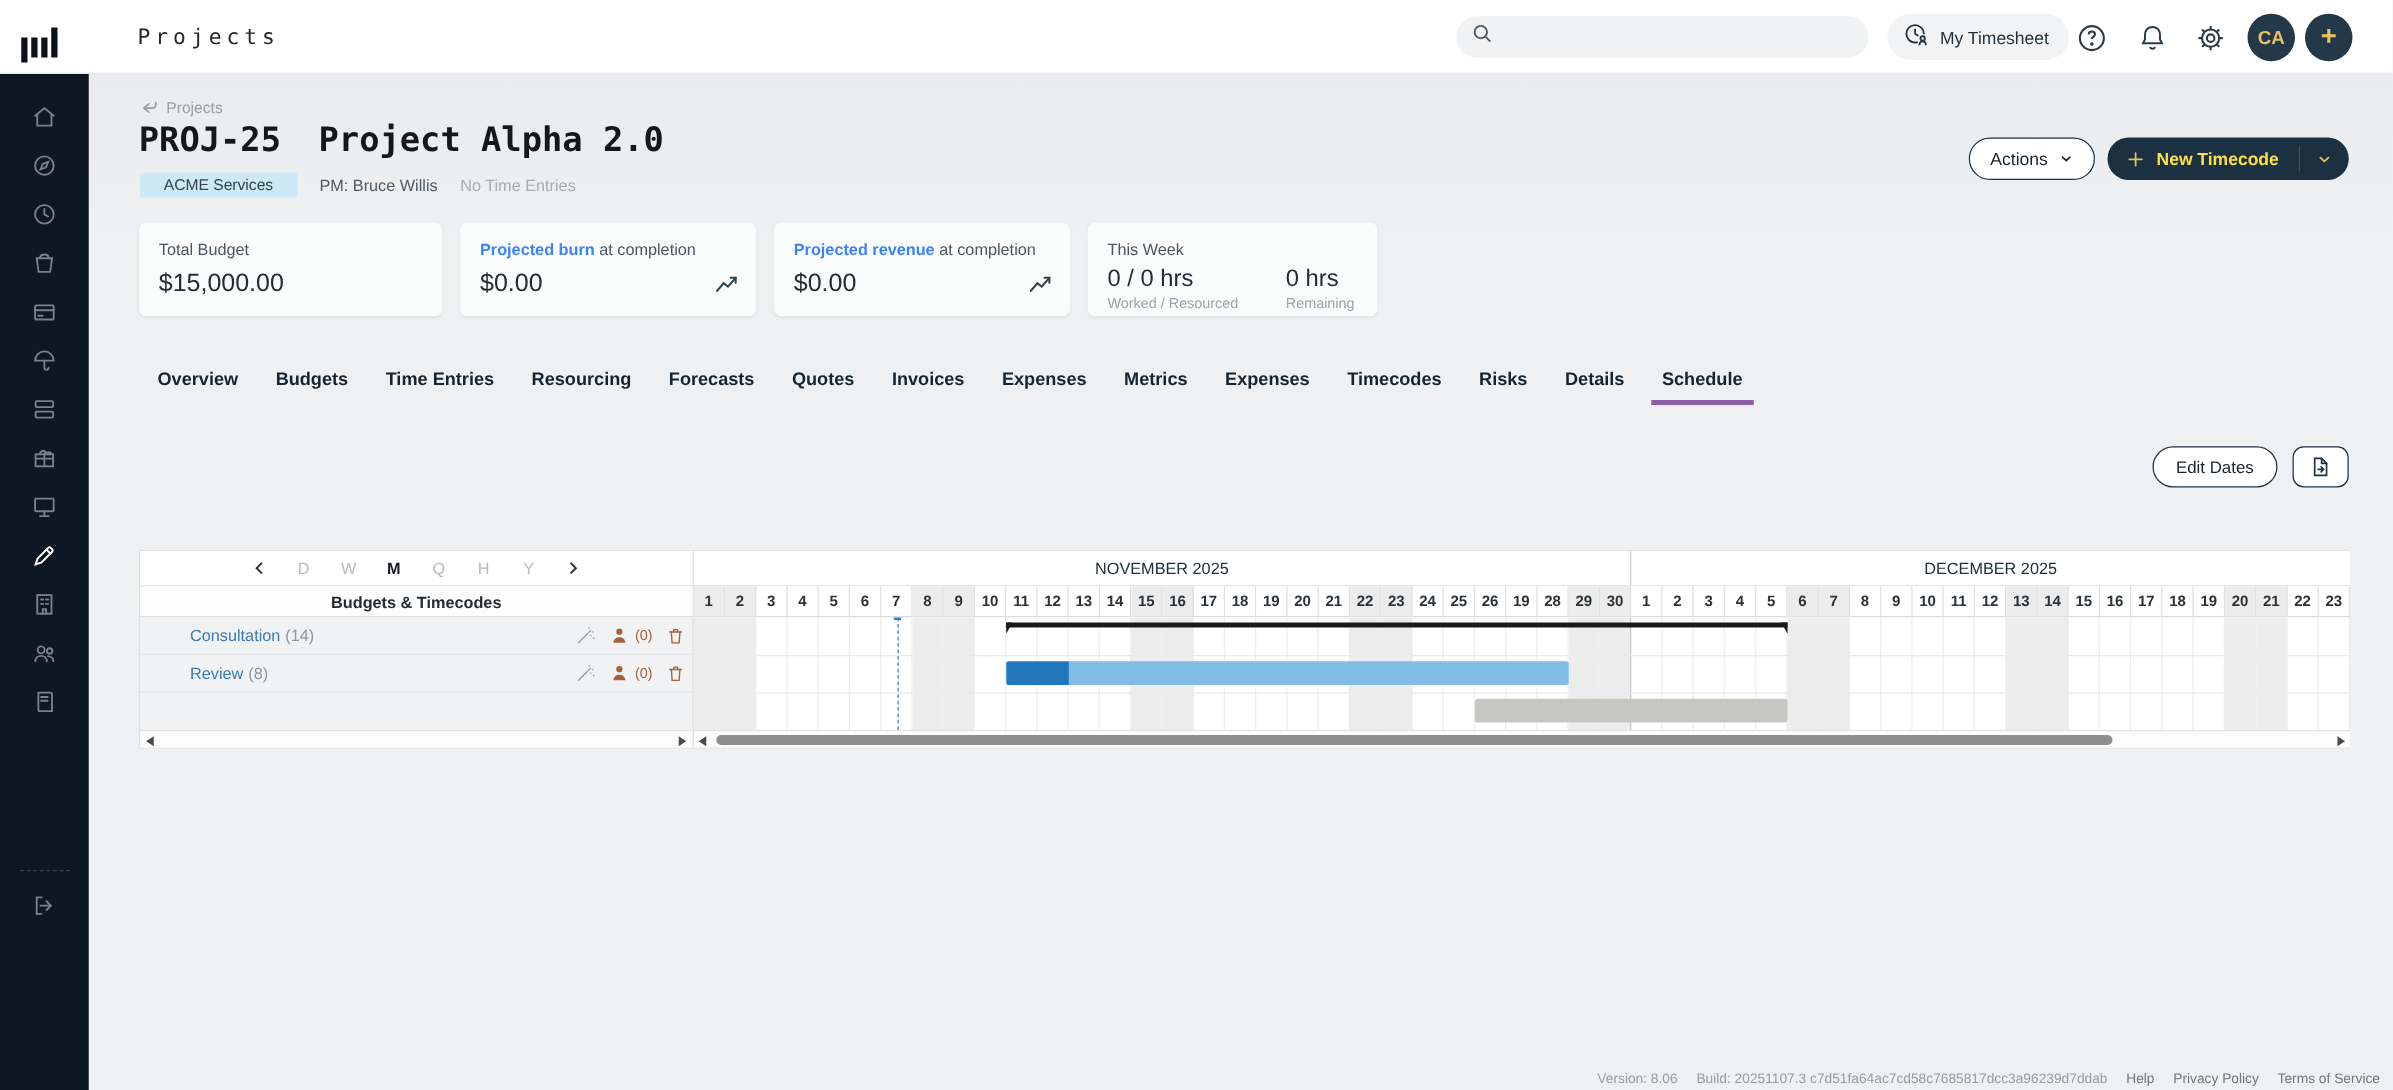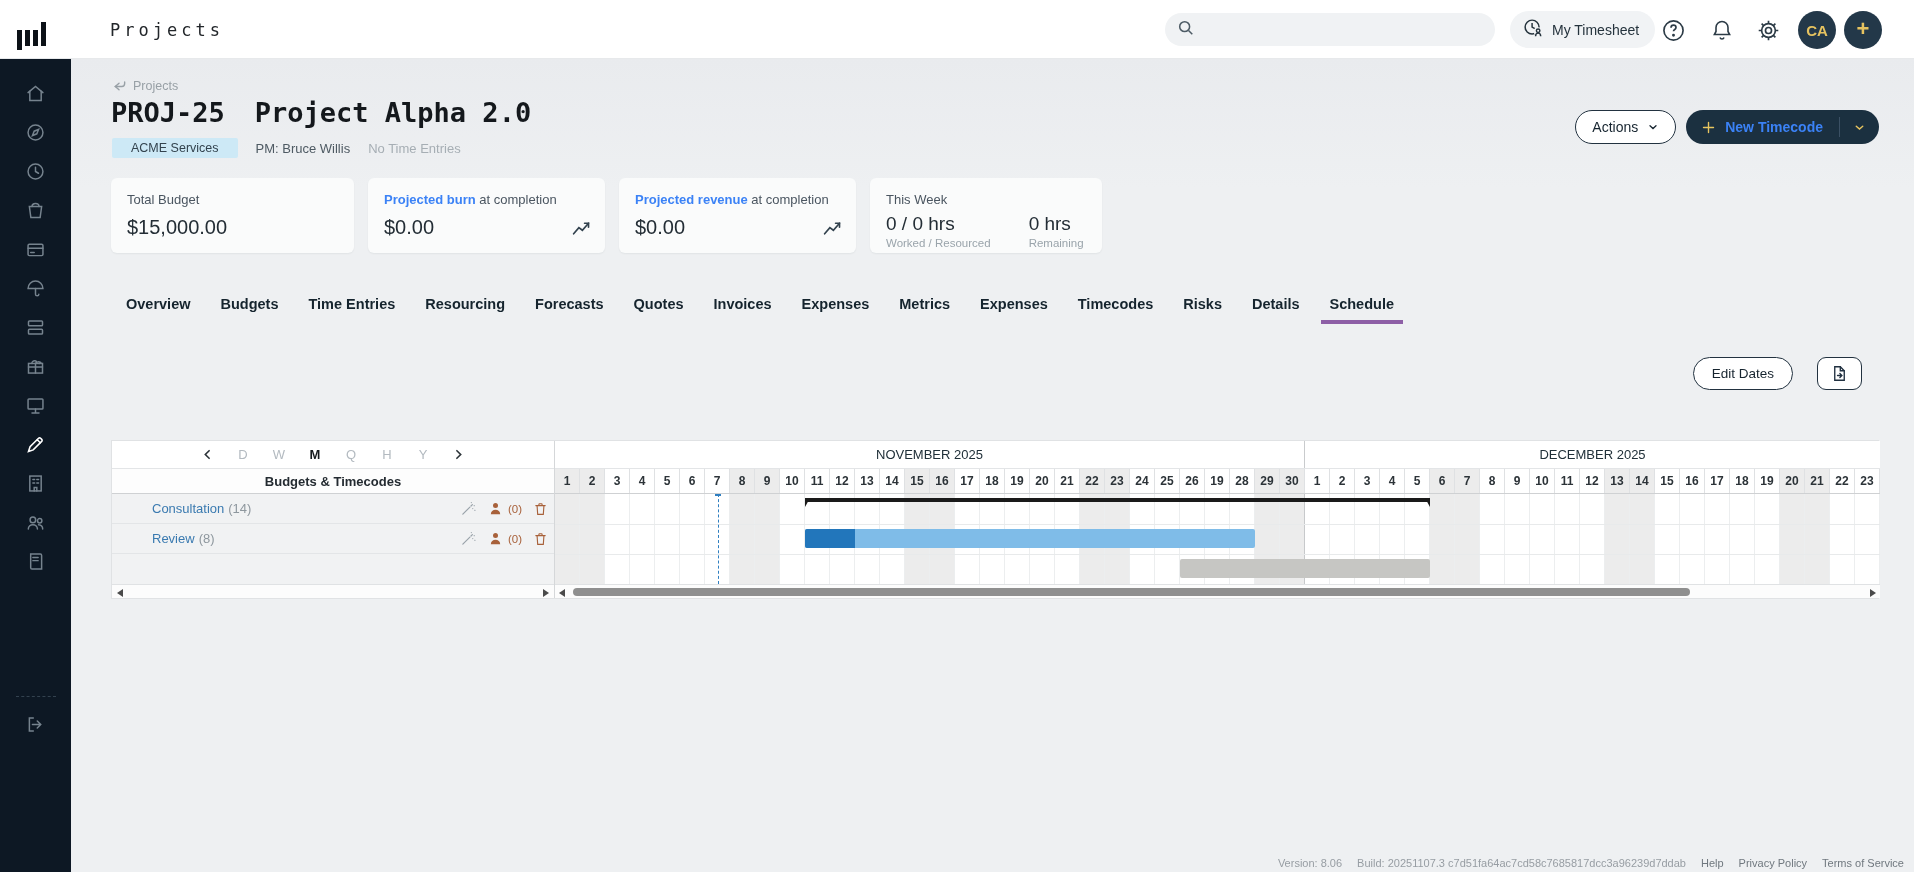--- a/index.html
+++ b/index.html
@@ -45,21 +45,21 @@
   .page-title { position:absolute; left:40px; top:38px; font-family:"DejaVu Sans Mono", monospace;
                 font-size:27px; font-weight:bold; color:#14181c; display:flex; gap:30px; }
   .badges { position:absolute; left:41px; top:79px; display:flex; align-items:center; gap:18px; font-size:13px; }
   .client-badge { background:#cde9f6; color:#33434e; border-radius:2px; padding:3px 19px; font-size:12.5px; }
   .pm-label { color:#4e5a63; }
   .note-label { color:#a6aeb4; }
 
   .hdr-buttons { position:absolute; right:35px; top:51px; display:flex; gap:10px; }
   .btn-actions { height:34px; border:1px solid #223240; background:#fff; border-radius:17px; padding:0 16px;
                  display:flex; align-items:center; gap:9px; font-size:14px; color:#16242f; cursor:pointer; }
-  .btn-newtc { height:34px; background:#1b3040; border-radius:17px; display:flex; align-items:center; color:#3b82f6;
+  .btn-newtc { height:34px; background:#1b3040; border-radius:17px; display:flex; align-items:center; color:#fde047;
                font-size:14px; font-weight:bold; cursor:pointer; }
   .btn-newtc .main { display:flex; align-items:center; gap:9px; padding:0 16px 0 15px; }
   .btn-newtc .sep { width:1px; height:20px; background:#3b5064; }
   .btn-newtc .dd { padding:0 13px; display:flex; align-items:center; }
 
   
   .cards { position:absolute; left:40px; top:119px; display:flex; gap:14px; }
   .card { background:#fafbfb; border-radius:6px; box-shadow:0 1px 2px rgba(20,30,40,0.06); height:75px;
           padding:14px 16px 0 16px; position:relative; }
   .card .lbl { font-size:13px; color:#4a5560; }
@@ -70,21 +70,21 @@
   .week-cols { display:flex; gap:38px; margin-top:6px; }
   .week-cols .v { font-size:19px; color:#232d35; }
   .week-cols .c { font-size:11.5px; color:#9aa4ab; margin-top:2px; }
 
   
   .tabs { position:absolute; left:55px; top:237px; display:flex; gap:30px; }
   .tab { font-size:14.5px; font-weight:bold; color:#15242e; padding-bottom:12px; position:relative; cursor:pointer; white-space:nowrap; }
   .tab.active::after { content:""; position:absolute; left:-9px; right:-9px; bottom:0; height:4px; background:#8d5fa6; }
 
   
-  .sched-toolbar { position:absolute; right:52px; top:298px; display:flex; gap:24px; }
+  .sched-toolbar { position:absolute; right:35px; top:298px; display:flex; gap:12px; }
   .btn-editdates { height:33px; border:1px solid #223240; background:#fff; border-radius:17px; padding:0 18px;
                    display:flex; align-items:center; font-size:13.5px; color:#16242f; cursor:pointer; }
   .btn-export { height:33px; width:45px; border:1px solid #223240; background:#fff; border-radius:9px;
                 display:flex; align-items:center; justify-content:center; cursor:pointer; }
 
   
   .gantt { position:absolute; left:40px; top:381px; width:1768px; background:#fff;
            border:1px solid #e0e2e4; display:flex; flex-direction:column; }
   .g-row { display:flex; }
   .g-left { width:443px; flex:none; border-right:1px solid #d5d7d9; position:relative; }

